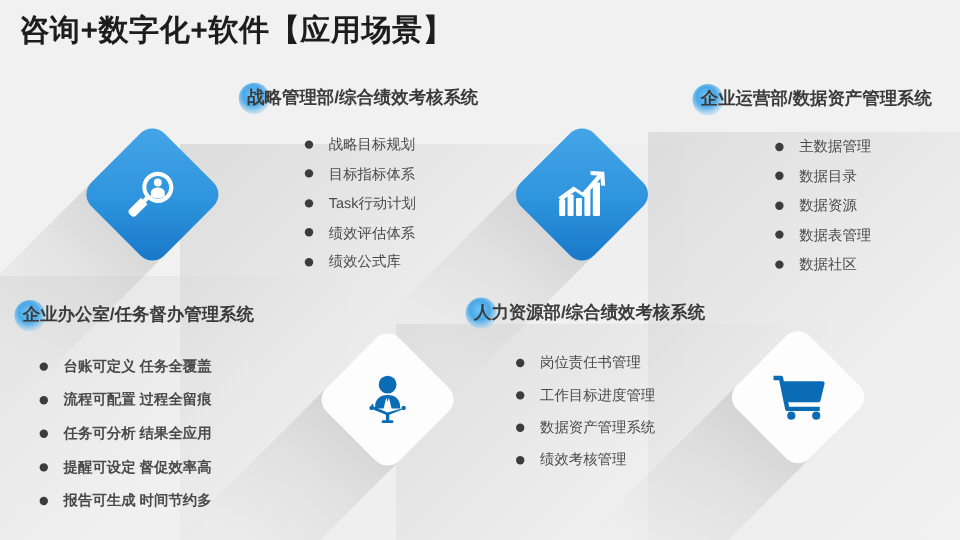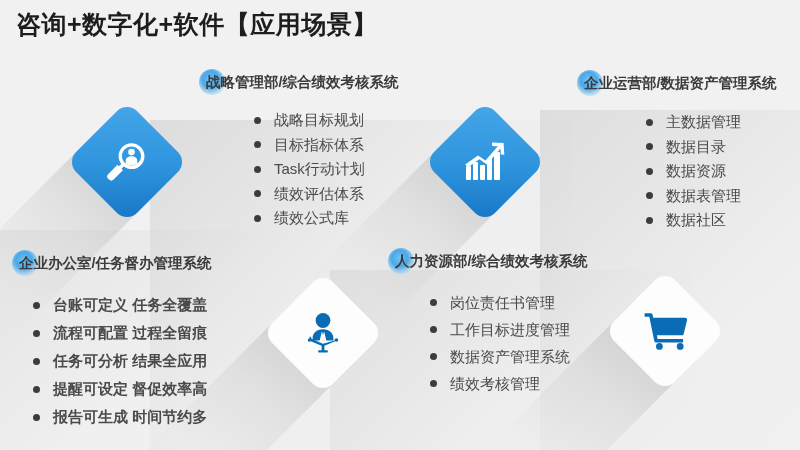--- a/index.html
+++ b/index.html
@@ -40,21 +40,21 @@
   .ghead .glow{
     position:absolute;left:-5px;top:-3px;width:26px;height:26px;border-radius:50%;
     background:radial-gradient(circle at 45% 40%,#6fc4f5 0%,#4aa8e8 38%,rgba(150,205,240,.55) 68%,rgba(200,228,246,0) 100%);
     z-index:0;
   }
   .ghead .htxt{position:relative;z-index:1;}
 
   .glist{margin:0;padding:0;list-style:none;}
   .glist li{
     position:relative;padding-left:22px;
-    font-size:15px;color:#4a4a4a;white-space:nowrap;
+    font-size:12px;color:#4a4a4a;white-space:nowrap;
   }
   .glist li .dot{
     position:absolute;left:2px;top:50%;margin-top:-3.5px;
     width:7px;height:7px;border-radius:50%;background:#3c3c3c;
   }
 
   
   .diawrap{position:absolute;width:122px;height:122px;}
   .shadow{
     position:absolute;left:50%;top:50%;

